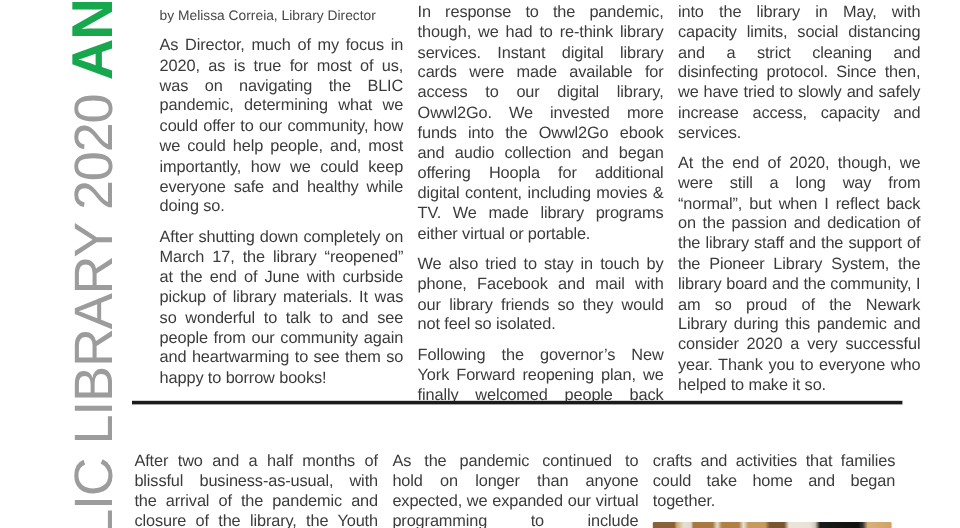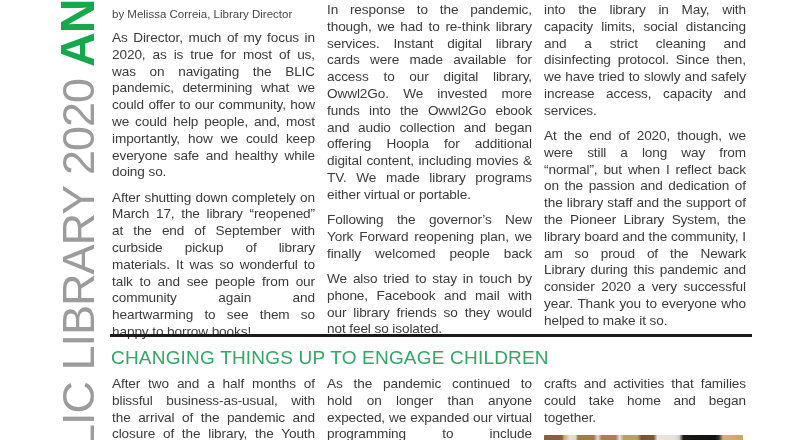--- a/index.html
+++ b/index.html
@@ -26,21 +26,21 @@
   }
   .banner-green{
     font-size:48px;color:var(--accent-green);font-weight:700;
     margin-left:12px;letter-spacing:-1px;
   }
   
   .cols{
     position:absolute;left:112px;width:634px;
     display:grid;grid-template-columns:203px 205px 202px;column-gap:12px;
   }
-  .cols-top{top:2px;}
+  .cols-top{top:2px;margin-left:21px;}
   .cols-bottom{top:376px;}
   .col{min-width:0;}
   .byline{
     margin:5px 0 9px 0;font-size:11.5px;color:var(--byline);line-height:14px;
   }
   p.body{
     margin:0 0 8.5px 0;font-size:13.6px;line-height:16.8px;
     color:var(--body-text);text-align:justify;letter-spacing:-0.1px;
   }
   p.body.cont{text-align-last:justify;}
@@ -71,36 +71,35 @@
 <div class="page">
 
   <div class="banner">
     <span class="banner-gray">BLIC LIBRARY 2020</span><span class="banner-green">ANN</span>
   </div>
 
   <div class="cols cols-top">
     <div class="col">
       <div class="byline">by Melissa Correia, Library Director</div>
       <p class="body">As Director, much of my focus in 2020, as is true for most of us, was on navigating the BLIC pandemic, determining what we could offer to our community, how we could help people, and, most importantly, how we could keep everyone safe and healthy while doing so.</p>
-      <p class="body">After shutting down completely on March 17, the library “reopened” at the end of September with curbside pickup of library materials. It was so wonderful to talk to and see people from our community again and heartwarming to see them so happy to borrow books!</p>
+      <p class="body">After shutting down completely on March 17, the library “reopened” at the end of June with curbside pickup of library materials. It was so wonderful to talk to and see people from our community again and heartwarming to see them so happy to borrow books!</p>
     </div>
     <div class="col">
       <p class="body">In response to the pandemic, though, we had to re-think library services.  Instant digital library cards were made available for access to our digital library, Owwl2Go.  We invested more funds into the Owwl2Go ebook and audio collection and began offering Hoopla for additional digital content, including movies &amp; TV.  We made library programs either virtual or portable.</p>
+      <p class="body">We also tried to stay in touch by phone, Facebook and mail with our library friends so they would not feel so isolated.</p>
       <p class="body cont">Following the governor’s New York Forward reopening plan, we finally welcomed people back</p>
-      <p class="body">We also tried to stay in touch by phone, Facebook and mail with our library friends so they would not feel so isolated.</p>
     </div>
     <div class="col">
       <p class="body">into the library in May, with capacity limits, social distancing and a strict cleaning and disinfecting protocol.  Since then, we have tried to slowly and safely increase access, capacity and services.</p>
       <p class="body">At the end of 2020, though, we were still a long way from “normal”, but when I reflect back on the passion and dedication of the library staff and the support of the Pioneer Library System, the library board and the community, I am so proud of the Newark Library during this pandemic and consider 2020 a very successful year.  Thank you to everyone who helped to make it so.</p>
     </div>
   </div>
 
   <div class="rule"></div>
 
-  <div class="section-heading">CHANGING THINGS UP TO ENGAGE CHILDREN</div>
 
   <div class="cols cols-bottom">
     <div class="col">
       <p class="body cont">After two and a half months of blissful business-as-usual, with the arrival of the pandemic and closure of the library, the Youth</p>
     </div>
     <div class="col">
       <p class="body cont">As the pandemic continued to hold on longer than anyone expected, we expanded our virtual programming to include</p>
     </div>
     <div class="col">
       <p class="body">crafts and activities that families could take home and began together.</p>

